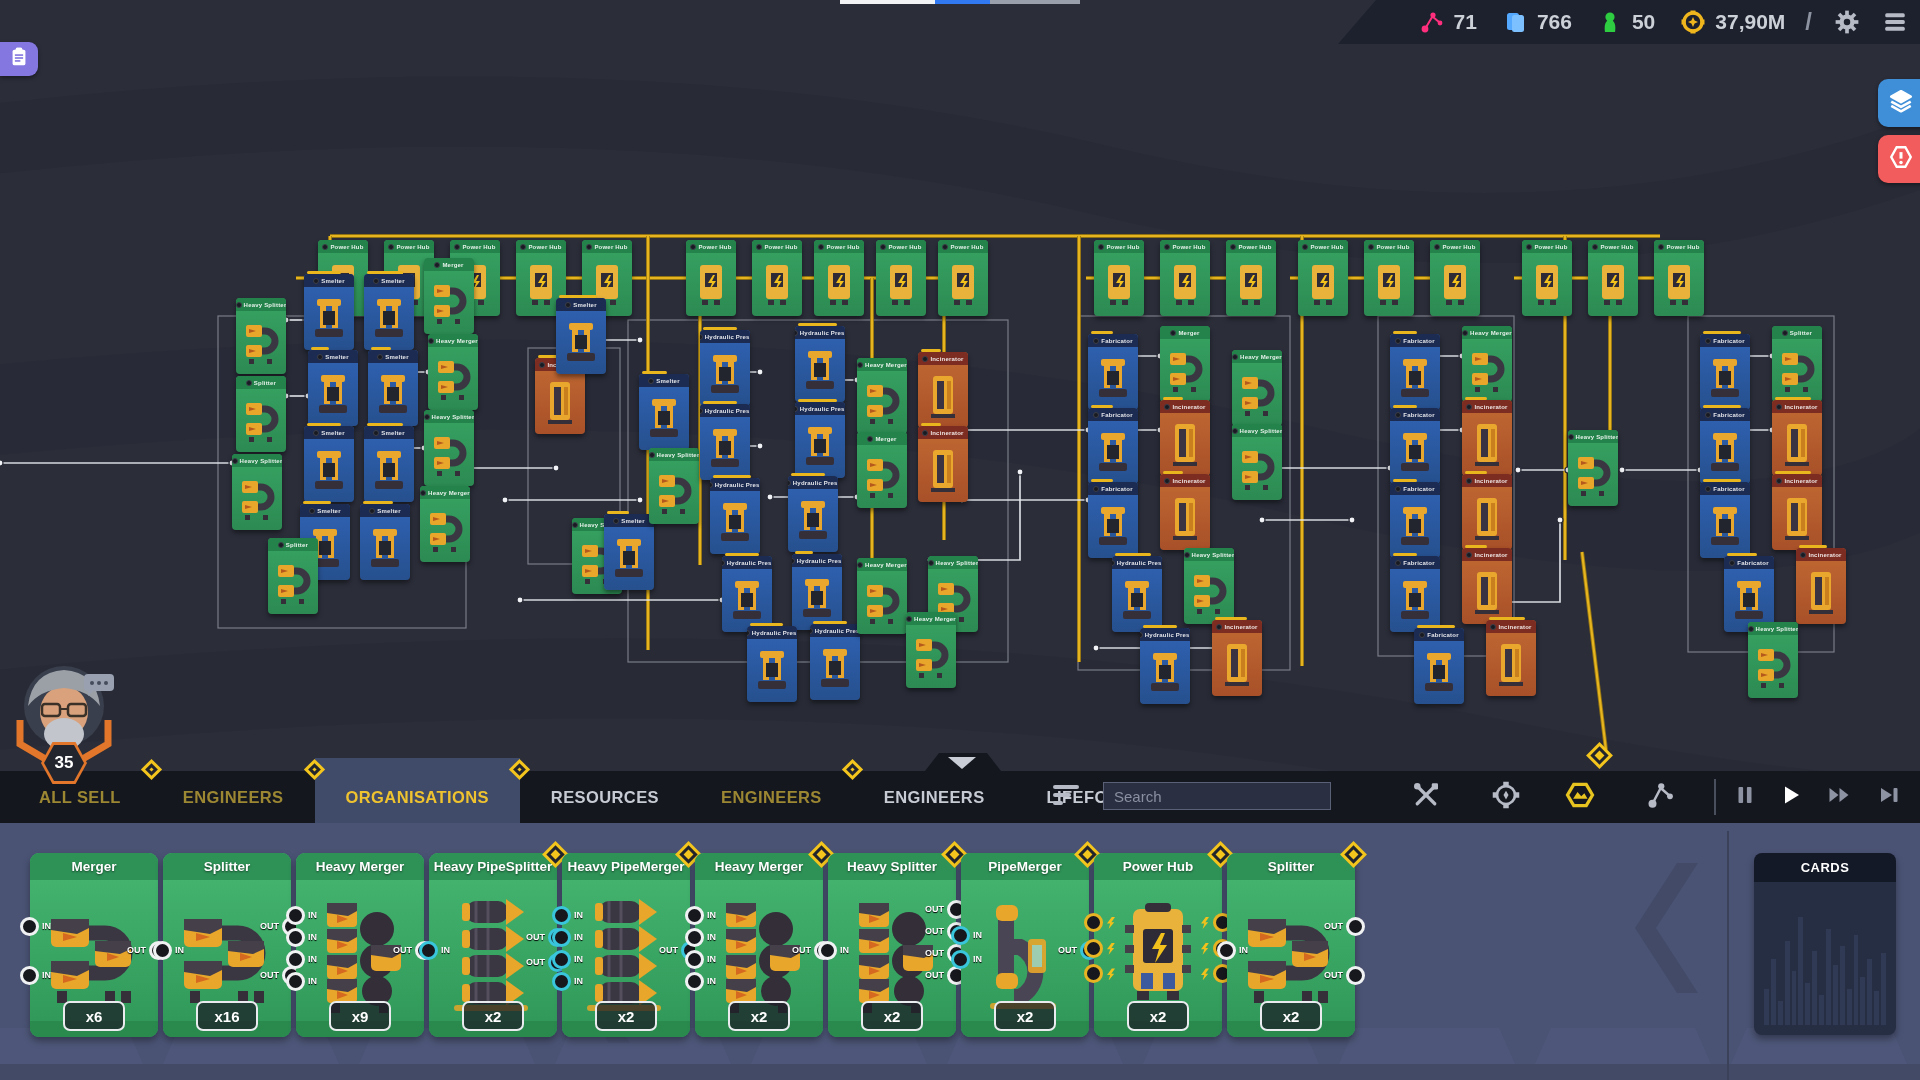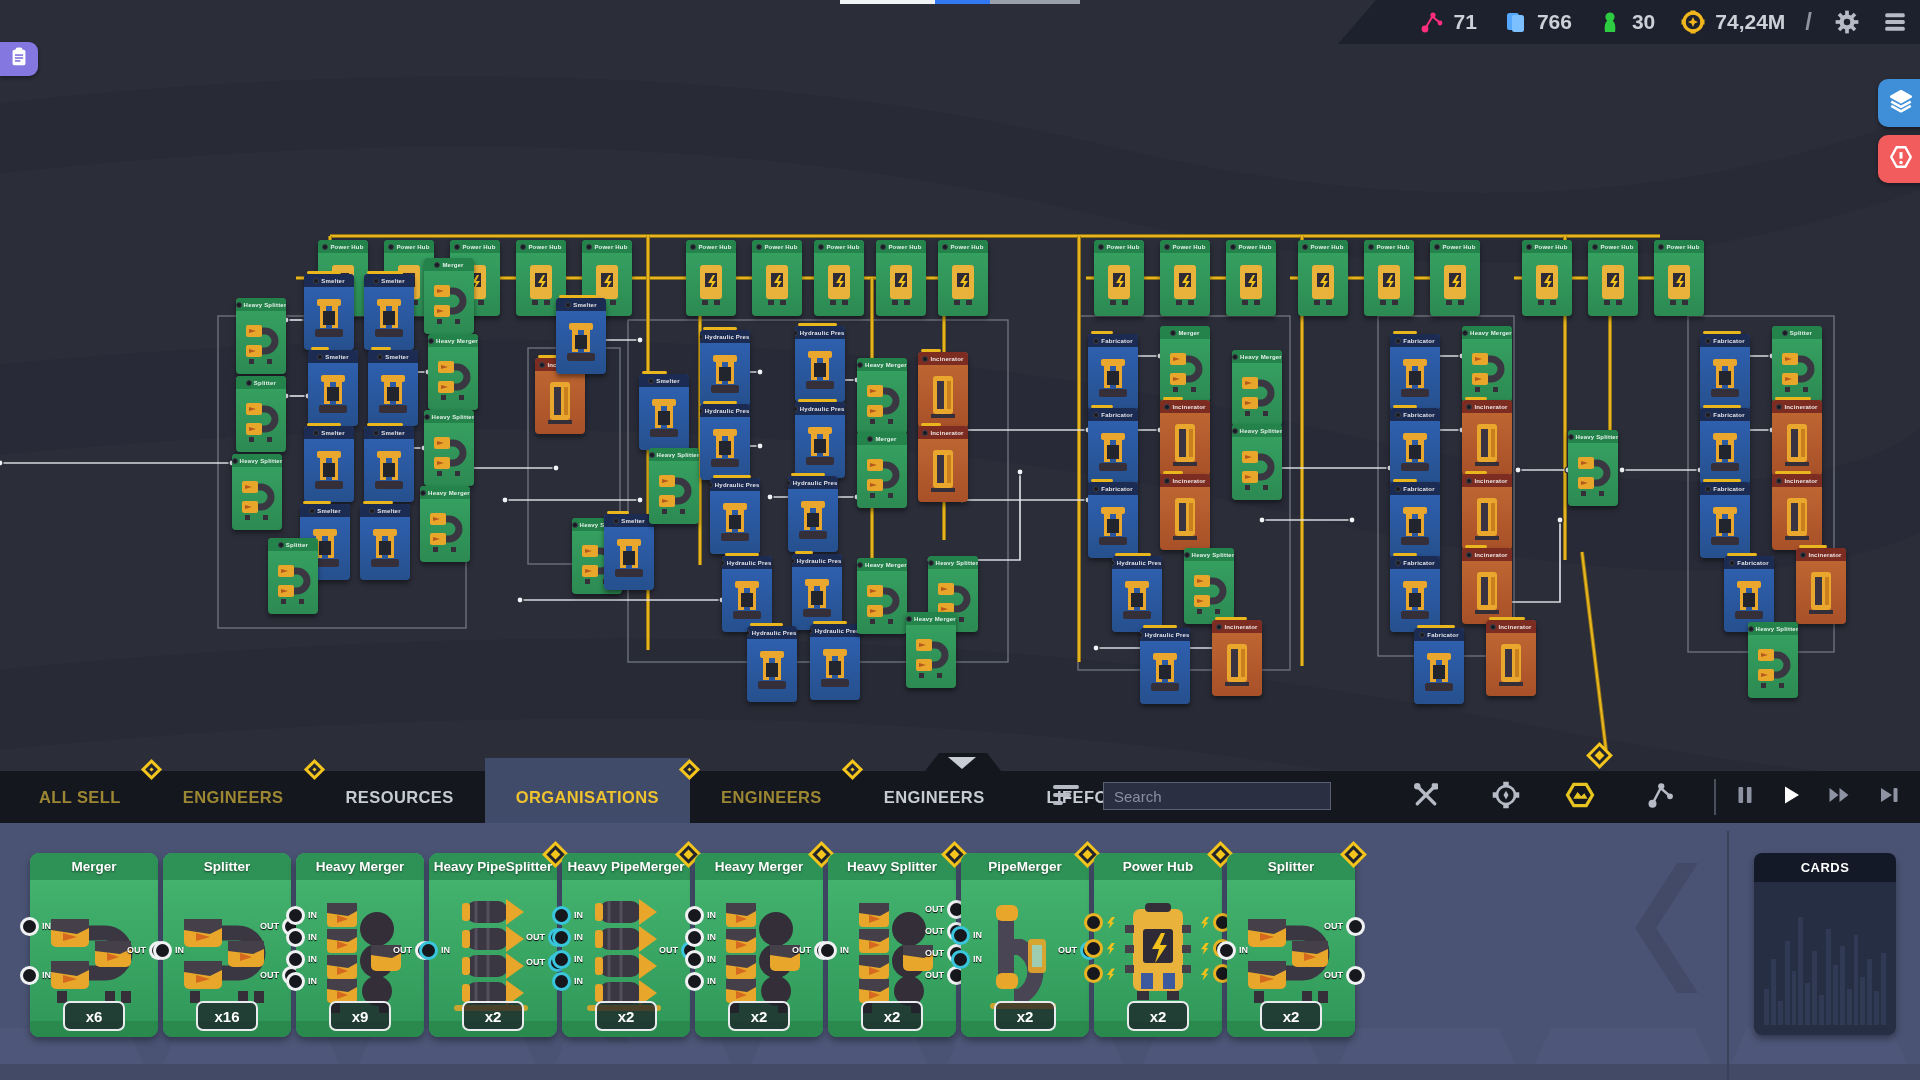--- a/index.html
+++ b/index.html
@@ -1438,36 +1438,36 @@
         </span>
         <span class="stat">
           <span class="sicon">
             <svg width="24" height="24" viewBox="0 0 24 24">
               <g fill="#2ecc40">
                 <circle cx="12" cy="7" r="4.6"></circle>
                 <path d="M12,10 C17,10 18,16 17,22 L7,22 C6,16 7,10 12,10 Z"></path>
               </g>
             </svg>
           </span>
-          <span class="sval">30</span>
+          <span class="sval">50</span>
         </span>
         <span class="stat">
           <span class="sicon">
             <svg width="24" height="24" viewBox="0 0 24 24">
               <g>
                 <circle cx="12" cy="12" r="9" fill="none" stroke="#f0b61d" stroke-width="3.4"></circle>
                 <rect x="9.5" y="0.5" width="5" height="4" fill="#f0b61d"></rect>
                 <rect x="9.5" y="19.5" width="5" height="4" fill="#f0b61d"></rect>
                 <rect x="0.5" y="9.5" width="4" height="5" fill="#f0b61d"></rect>
                 <rect x="19.5" y="9.5" width="4" height="5" fill="#f0b61d"></rect>
                 <path d="M12,7 L13.6,10.6 L17,12 L13.6,13.4 L12,17 L10.4,13.4 L7,12 L10.4,10.6 Z" fill="#f0b61d"></path>
               </g>
             </svg>
           </span>
-          <span class="sval">74,24M</span>
+          <span class="sval">37,90M</span>
         </span>
       </span>
   <span class="slash">/</span>
   <span class="tbbtn">
         <svg width="26" height="26" viewBox="0 0 24 24">
           <g fill="currentColor">
             <circle cx="12" cy="12" r="7"></circle>
             <g stroke="currentColor" stroke-width="3.4">
               <line x1="12" y1="1.5" x2="12" y2="6"></line>
               <line x1="12" y1="18" x2="12" y2="22.5"></line>
@@ -1520,43 +1520,64 @@
         <span><svg width="26" height="26" viewBox="0 0 24 24">
             <g fill="none" stroke="#fff" stroke-width="2.2">
               <path d="M8,3 L16,3 L21,12 L16,21 L8,21 L3,12 Z"></path>
               <line x1="12" y1="7.5" x2="12" y2="13.5" stroke-width="2.8"></line>
               <circle cx="12" cy="17" r="1.6" fill="#fff" stroke="none"></circle>
             </g>
           </svg></span>
       </div>
     </div>
 
+<div id="avatar-zone">
+  <svg width="120" height="130">
+    <circle cx="56" cy="46" r="40" fill="#3a3f4d"></circle>
+    <ellipse cx="56" cy="52" rx="24" ry="26" fill="#d9a27c"></ellipse>
+    <path d="M20,46 Q24,12 56,10 Q88,12 92,46 Q80,30 56,28 Q32,30 20,46 Z" fill="#9aa0a6"></path>
+    <ellipse cx="56" cy="74" rx="20" ry="16" fill="#c2c6cc"></ellipse>
+    <rect x="34" y="44" width="18" height="12" rx="3" fill="none" stroke="#3a3228" stroke-width="2.5"></rect>
+    <rect x="60" y="44" width="18" height="12" rx="3" fill="none" stroke="#3a3228" stroke-width="2.5"></rect>
+    <line x1="52" y1="49" x2="60" y2="49" stroke="#3a3228" stroke-width="2"></line>
+    <path d="M12,60 L12,84 L56,110 L100,84 L100,60" fill="none" stroke="#e2762a" stroke-width="7"></path>
+  </svg>
+  <div class="hexbadge">
+    <span class="ho"></span>
+        <span class="hi">35</span>
+  </div>
+  <div id="chat-bubble">
+    <span class="cdot"></span>
+        <span class="cdot"></span>
+        <span class="cdot"></span>
+  </div>
+</div>
 
 <div id="mainbar">
   <div id="tabs">
         <div class="tab golddim">
           <span>ALL SELL</span>
           <span class="diamond">
             <i></i>
           </span>
         </div>
         <div class="tab golddim">
           <span>ENGINEERS</span>
           <span class="diamond">
             <i></i>
           </span>
         </div>
-        <div class="tab">
-          <span>RESOURCES</span>
-        </div>
         <div class="tab active">
           <span>ORGANISATIONS</span>
           <span class="diamond">
             <i></i>
           </span>
+        </div>
+        <div class="tab">
+          <span>RESOURCES</span>
         </div>
         <div class="tab golddim">
           <span>ENGINEERS</span>
           <span class="diamond">
             <i></i>
           </span>
         </div>
         <div class="tab">
           <span>ENGINEERS</span>
         </div>

